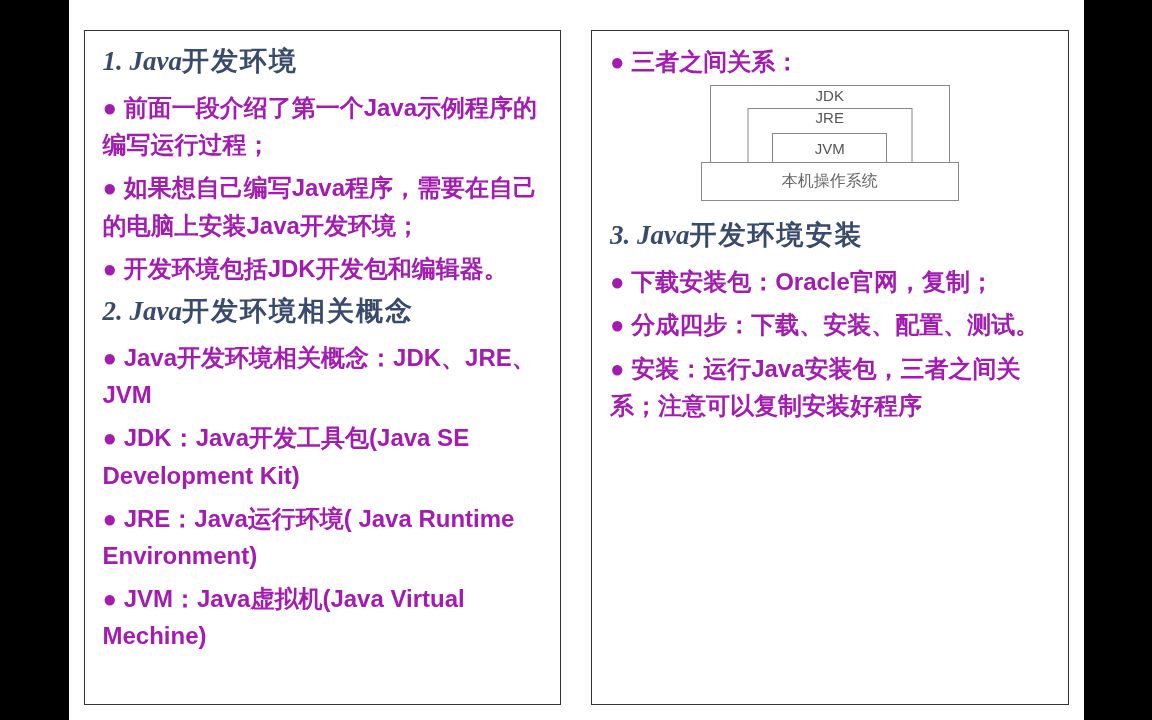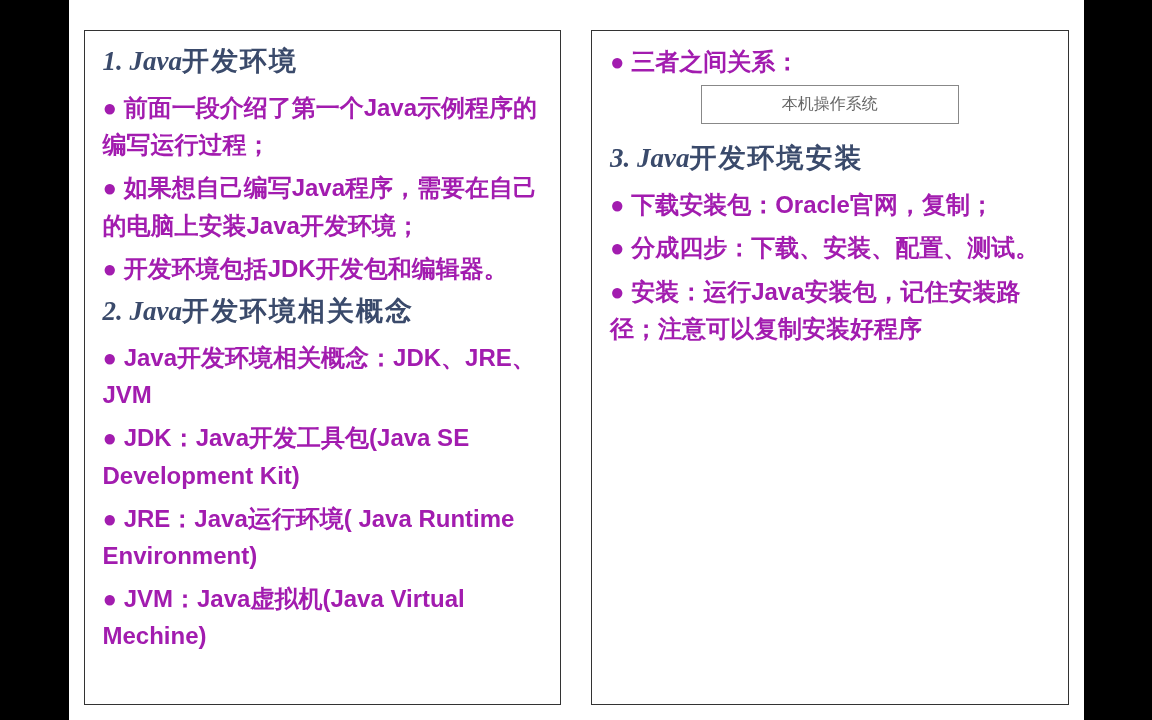--- a/index.html
+++ b/index.html
@@ -93,23 +93,30 @@
       <div class="bullet">● Java开发环境相关概念：JDK、JRE、JVM</div>
       <div class="bullet">● JDK：Java开发工具包(Java SE Development Kit)</div>
       <div class="bullet">● JRE：Java运行环境( Java Runtime Environment)</div>
       <div class="bullet">● JVM：Java虚拟机(Java Virtual Mechine)</div>
     </div>
   </div>
   <div class="column right">
     <div class="column-inner">
       <div class="bullet">● 三者之间关系：</div>
       <div class="diagram">
+        <div class="jdk-box diagram-box">
+          <div class="jdk-label">JDK</div>
+          <div class="jre-box">
+            <div class="jre-label">JRE</div>
+            <div class="jvm-box">JVM</div>
+          </div>
+        </div>
         <div class="os-box diagram-box">本机操作系统</div>
       </div>
       <div class="heading">
         <span class="heading-num">3. </span><span class="heading-java">Java</span><span class="heading-cn">开发环境安装</span>
       </div>
       <div class="bullet">● 下载安装包：Oracle官网，复制；</div>
       <div class="bullet">● 分成四步：下载、安装、配置、测试。</div>
-      <div class="bullet">● 安装：运行Java安装包，记住安装路径；注意可以复制安装好程序</div>
+      <div class="bullet">● 安装：运行Java安装包，三者之间关系；注意可以复制安装好程序</div>
     </div>
   </div>
 </div>
 
 </body></html>

